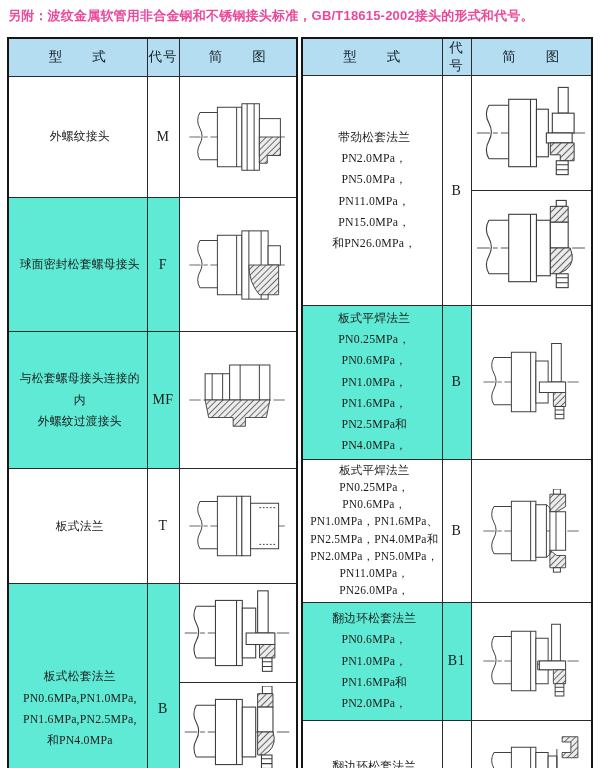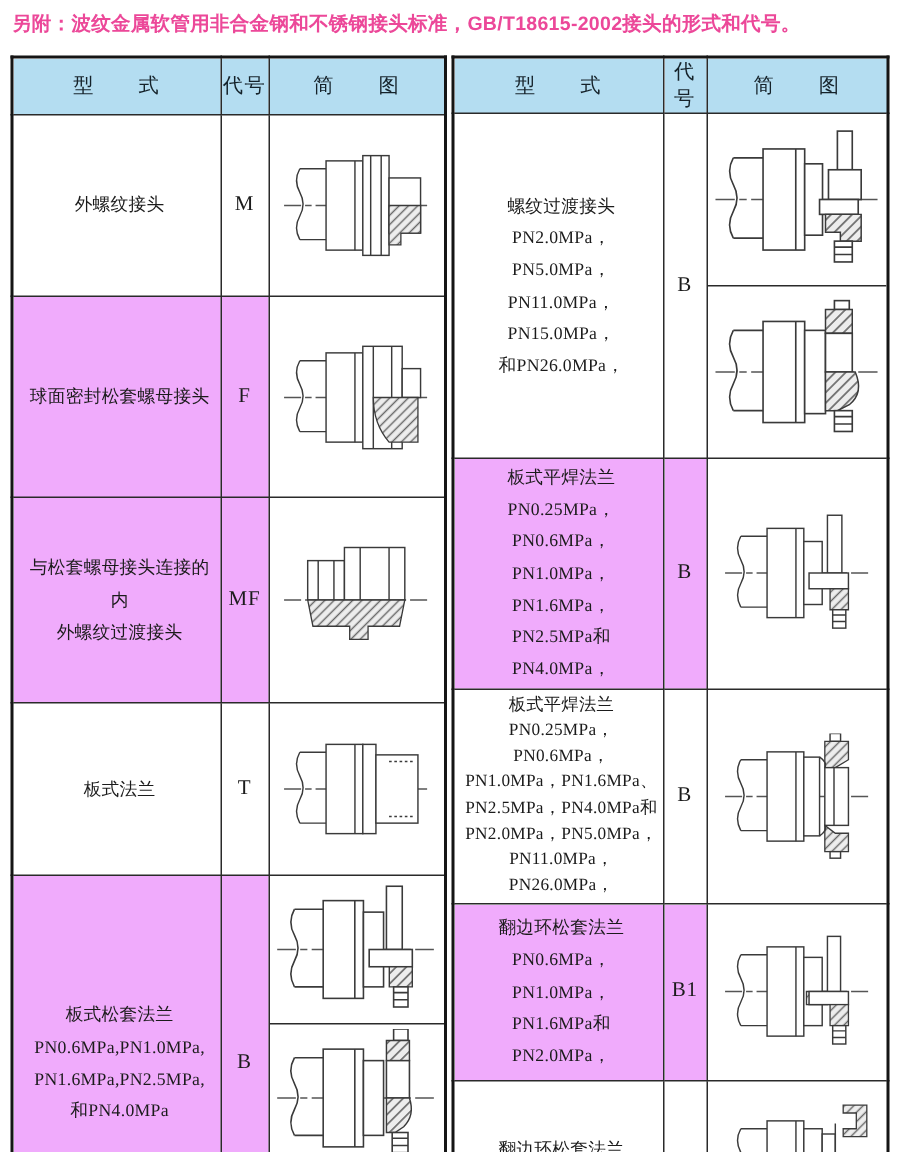--- a/index.html
+++ b/index.html
@@ -20,21 +20,21 @@
   .hcell {
     background:#b4ddf1; text-align:center;
     font-size:13.5px; letter-spacing:1px; color:#15222a;
   }
   .tcell {
     font-size:11.8px; line-height:1.8; letter-spacing:.2px;
     padding:2px 2px 2px 6px; white-space:pre-line; text-align:center;
   }
   .tcell.dense { font-size:11.5px; line-height:1.5; }
   .ccell { text-align:center; font-size:14px; letter-spacing:.5px; }
-  .hl { background:#f0abfc; }
+  .hl { background:#5eead4; }
 
   .dcell { padding:0; background:#fff; }
   .dcell svg.dg { display:block; margin:0 auto; width:113px; height:84px; }
   .dcell.split { vertical-align:top; }
   .half { border-bottom:1px solid #2a2a2a; display:flex; align-items:center; justify-content:center; }
   .half:last-child { border-bottom:none; }
   .half svg.dg { height:92px; }
   .half.tall svg.dg { height:108px; }
 
   svg .ln { stroke:#3a3a3a; stroke-width:1.1; fill:none; }
@@ -186,21 +186,21 @@
         <col style="width:121px">
       </colgroup>
     <tbody>
         <tr style="height:30px">
       <td class="hcell">型　　式</td>
       <td class="hcell">代号</td>
       <td class="hcell">简　　图</td>
     </tr>
 
     <tr style="height:230px">
-      <td class="tcell">螺纹过渡接头
+      <td class="tcell">带劲松套法兰
 PN2.0MPa，PN5.0MPa，
 PN11.0MPa，PN15.0MPa，
 和PN26.0MPa，</td>
       <td class="ccell">B</td>
       <td class="dcell split">
         <div class="half tall" style="height:115px">
           <svg class="dg" viewBox="0 0 114 96">
             <use href="#cline"></use>
                 <use href="#hose"></use>
             <rect class="wh" x="62" y="24" width="12" height="48"></rect>

